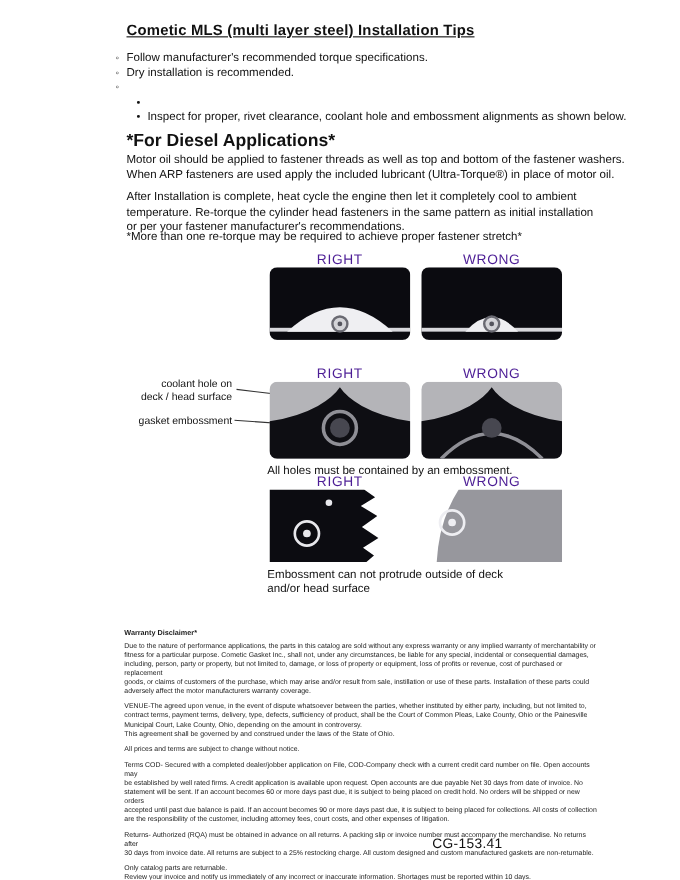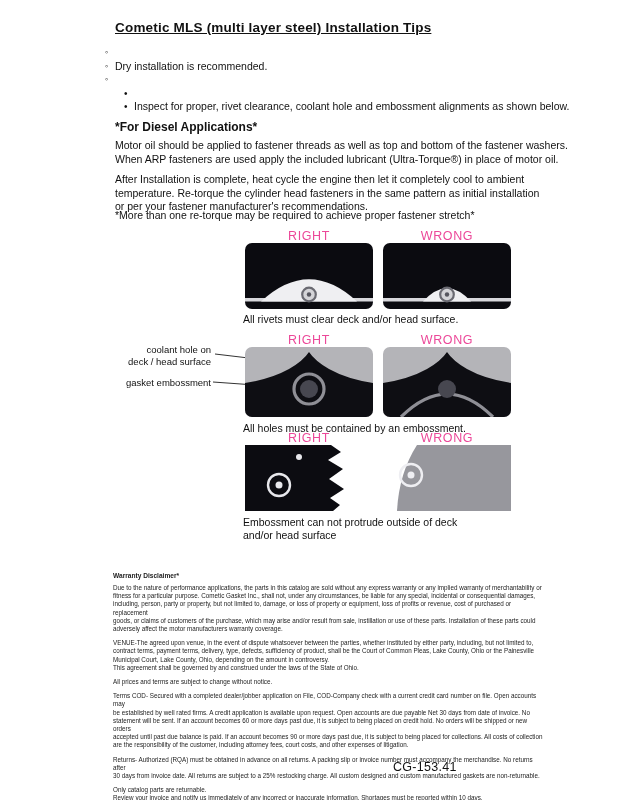--- a/index.html
+++ b/index.html
@@ -10,48 +10,49 @@
   }
   .title {
     position:absolute; left:110px; top:20px;
     font-size:13.5px; font-weight:bold; text-decoration:underline; letter-spacing:0.2px;
   }
   .tips { position:absolute; left:100px; top:46px; font-size:10.5px; line-height:13px; }
   .tips .row { display:flex; margin-bottom:0.5px; }
   .tips .marker { width:10px; flex:0 0 10px; font-size:9px; }
   .tips .sub { margin-left:19px; }
   .tips .sub .marker { font-size:10px; }
-  .diesel-heading { position:absolute; left:110px; top:120px; font-size:12px; font-weight:bold; }
+  .diesel-heading { position:absolute; left:110px; top:120px; font-size:16px; font-weight:bold; }
   .para { position:absolute; left:110px; font-size:10.5px; line-height:13.5px; white-space:pre-line; }
   .p1 { top:139px; }
   .p2 { top:173px; }
   .note { top:209px; }
   .dlabel {
     position:absolute; width:128px; text-align:center;
-    font-size:12.5px; color:#ec4899; letter-spacing:0.6px;
+    font-size:12.5px; color:#4c1d95; letter-spacing:0.6px;
   }
   .panel { position:absolute; width:128px; line-height:0; }
   .caption { position:absolute; font-size:10.5px; line-height:13px; white-space:pre-line; color:#111; }
   .ann { position:absolute; font-size:9.5px; line-height:11.5px; text-align:right; white-space:pre-line; color:#111; }
   .ann-lines { position:absolute; left:208px; top:346px; }
   .warranty { position:absolute; left:108px; top:572px; width:430px; color:#1c1c1c; }
   .warranty h2 { font-size:6.6px; font-weight:bold; margin-bottom:5px; }
   .warranty p { font-size:6.3px; line-height:8.2px; white-space:pre-line; margin-bottom:6px; }
   .footer { position:absolute; left:388px; top:760px; font-size:12.5px; color:#111; letter-spacing:0.3px; }
 </style>
 </head>
 <body>
 
 <div class="page">
 
   <h1 class="title">Cometic MLS (multi layer steel) Installation Tips</h1>
 
   <div class="tips">
     <div class="row">
       <span class="marker">◦</span>
+      <span>Follow manufacturer's recommended torque specifications.</span>
     </div>
     <div class="row">
       <span class="marker">◦</span>
       <span>Dry installation is recommended.</span>
     </div>
     <div class="row">
       <span class="marker">◦</span>
     </div>
     <div class="row sub">
       <span class="marker">•</span>
@@ -98,21 +99,20 @@
         </defs>
       <g clip-path="url(#c1w)">
         <rect width="128" height="66" fill="#0b0b10"></rect>
         <rect x="0" y="55" width="128" height="3.5" fill="#d8d8dc"></rect>
         <path d="M40 58.5 Q64 32 88 58.5 Z" fill="#efeff2"></path>
         <circle cx="64" cy="51.5" r="6.8" fill="#d4d4d8" stroke="#6a6a72" stroke-width="2.2"></circle>
         <circle cx="64" cy="51.5" r="2.2" fill="#55555e"></circle>
       </g>
     </svg>
   </div>
-  <div class="caption" style="left:238px; top:313px;">All rivets must clear deck and/or head surface.</div>
 
   <div class="dlabel" style="left:240px; top:333px;">RIGHT</div>
   <div class="dlabel" style="left:378px; top:333px;">WRONG</div>
 
   <div class="ann" style="left:110px; top:344px; width:96px;">coolant hole on
 deck / head surface</div>
   <div class="ann" style="left:102px; top:377px; width:104px;">gasket embossment</div>
   <svg class="ann-lines" width="92" height="50">
     <line x1="2" y1="8" x2="86" y2="18" stroke="#333" stroke-width="1"></line>
     <line x1="0" y1="36" x2="84" y2="42" stroke="#333" stroke-width="1"></line>

